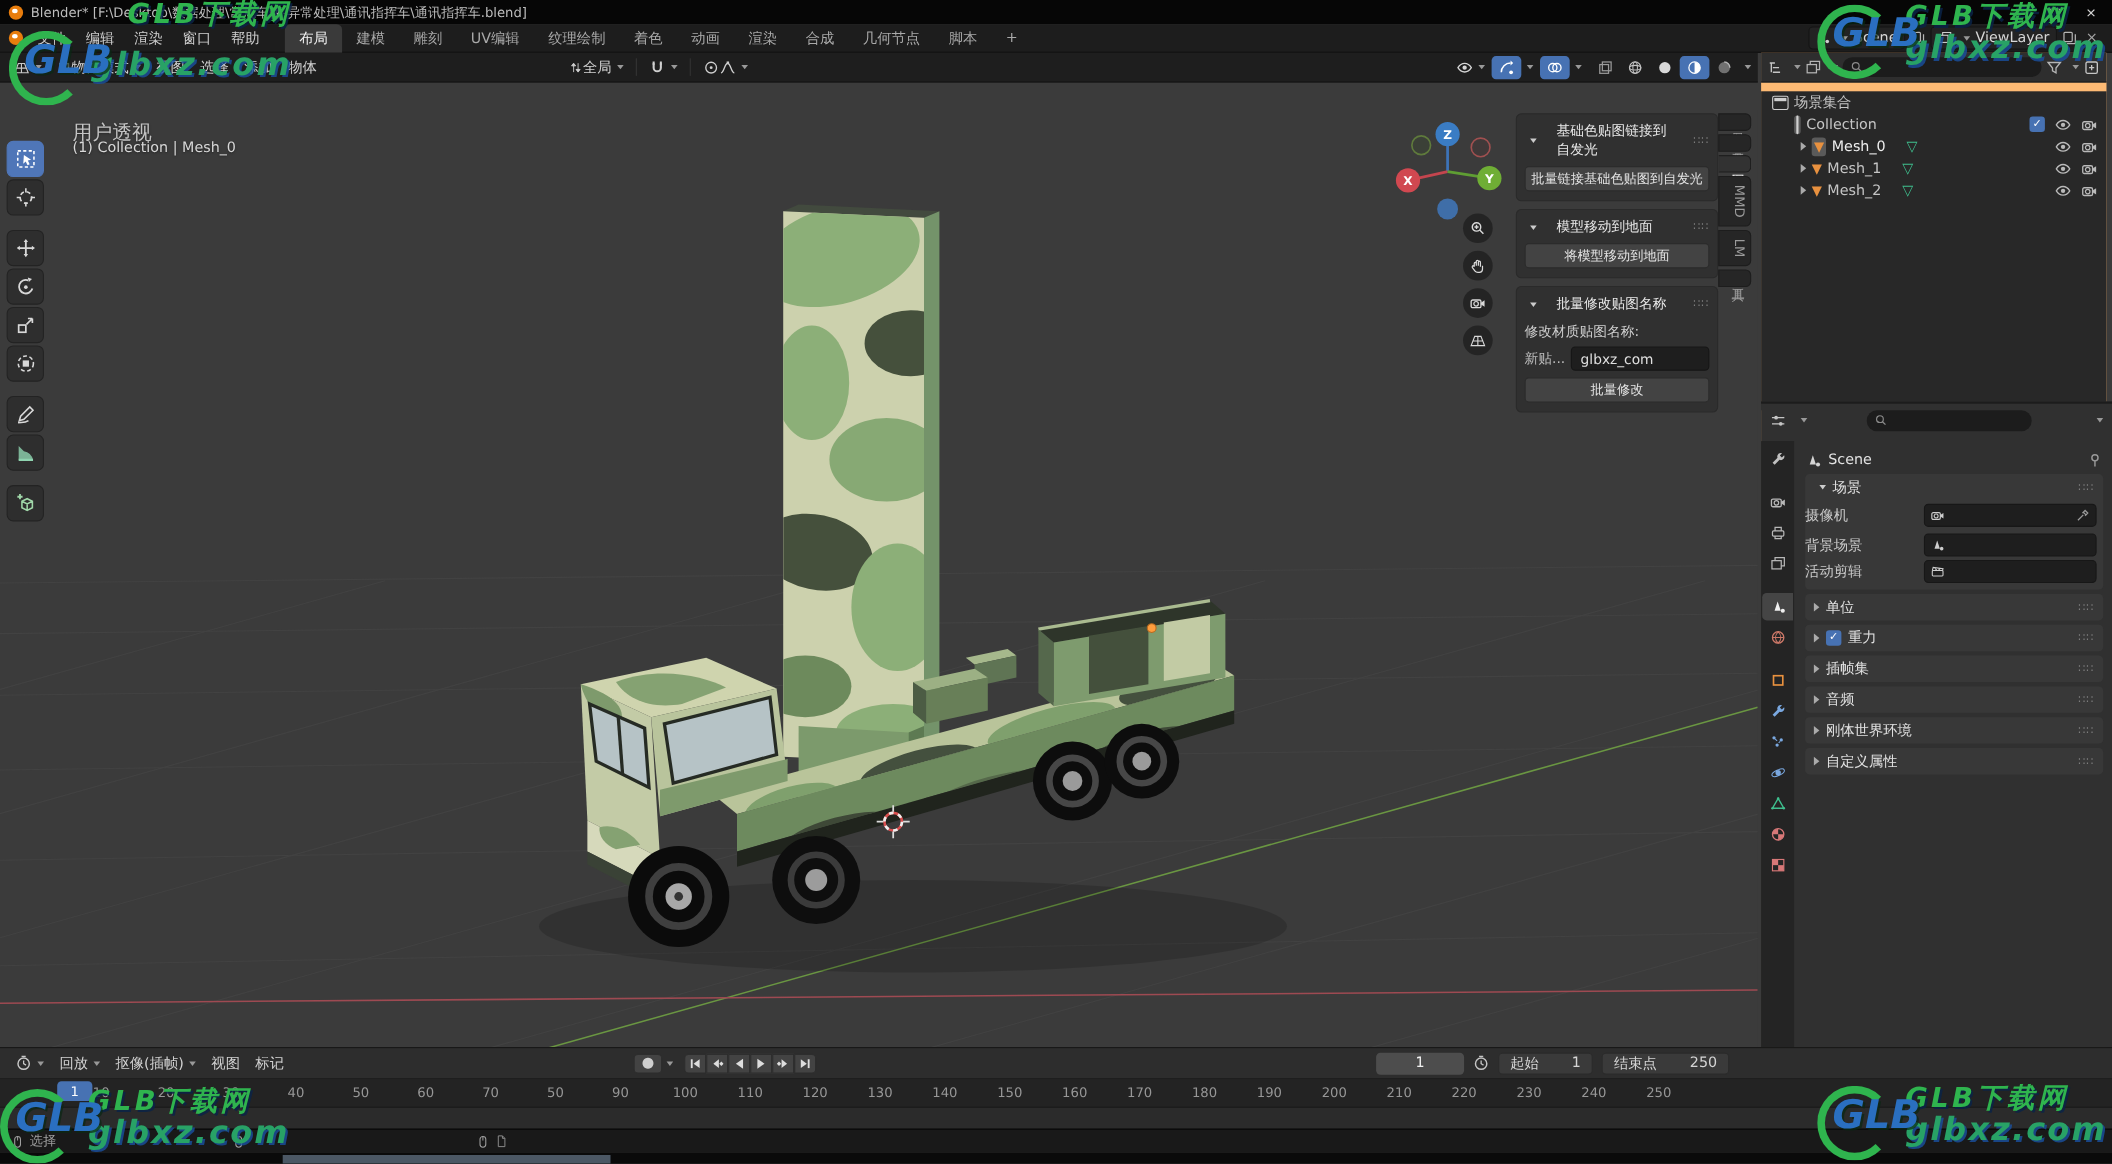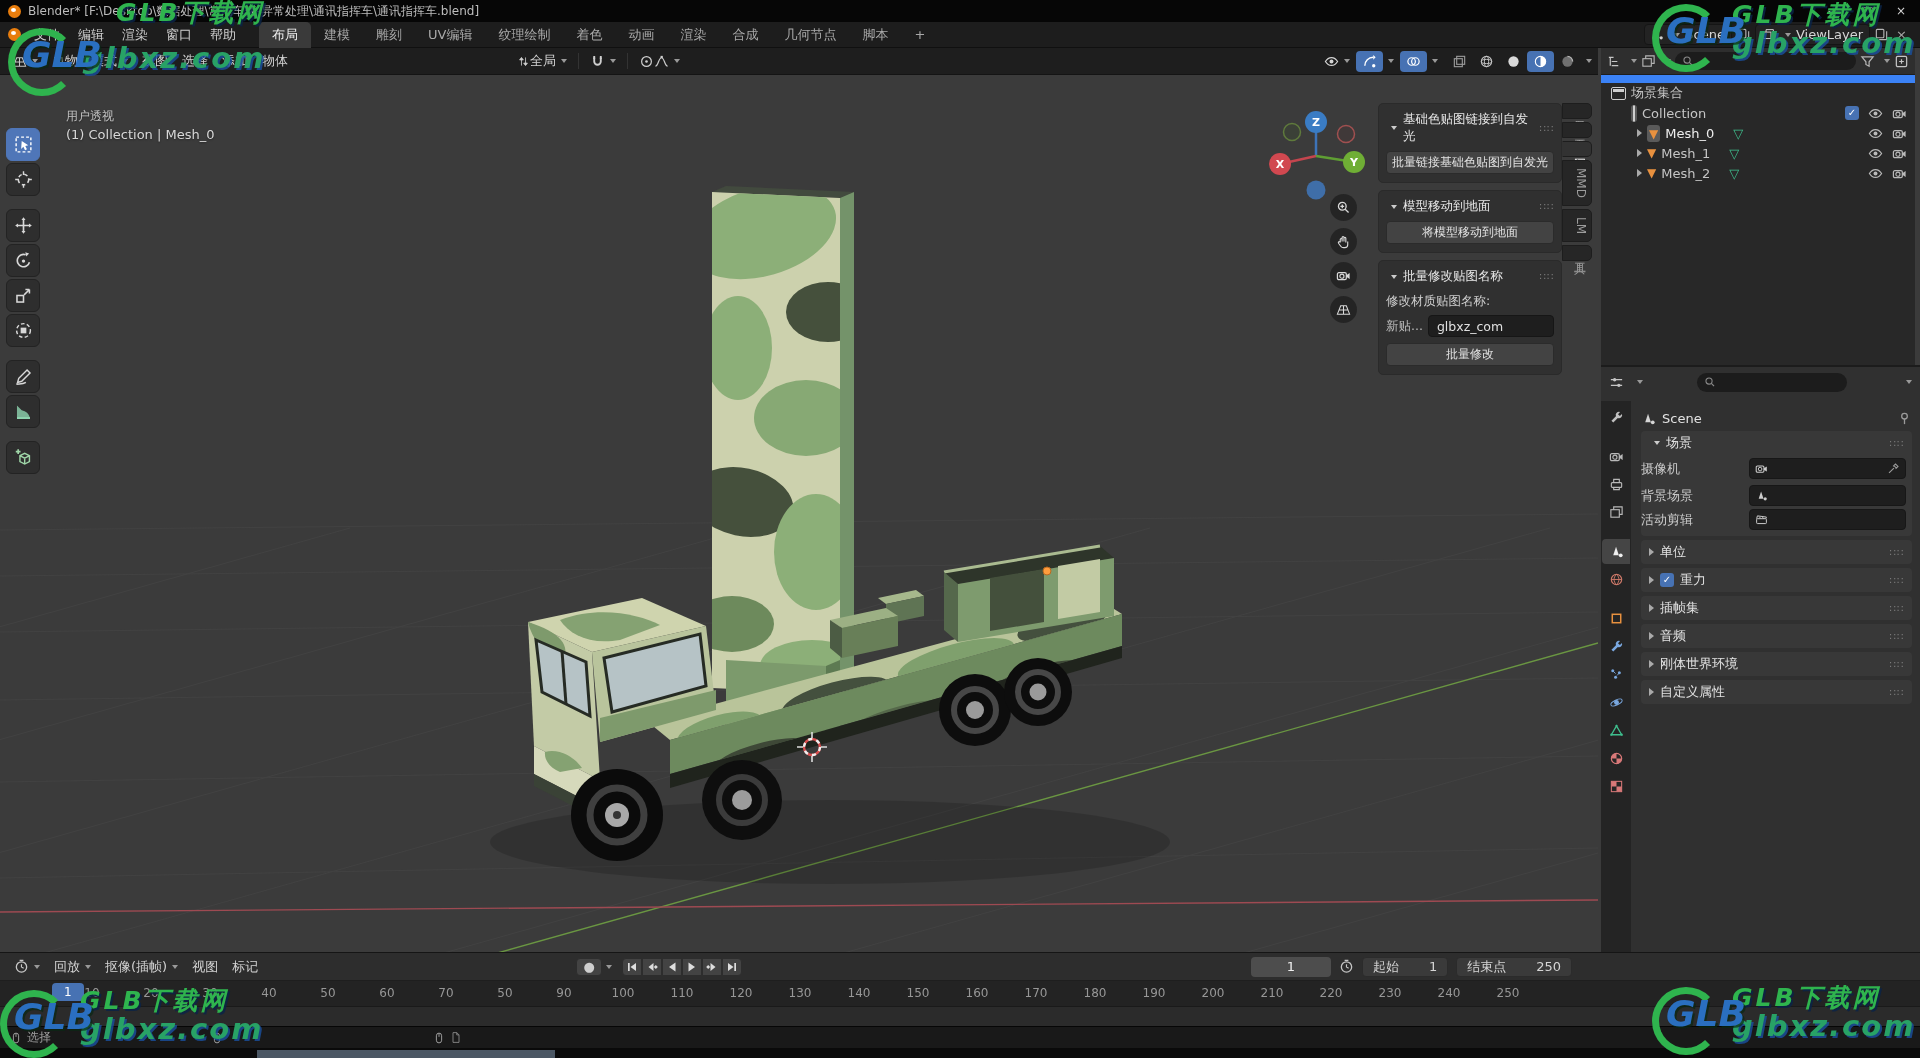--- a/index.html
+++ b/index.html
@@ -28,42 +28,42 @@
   #vph{left:0;top:48px;width:1598px;height:27px;background:#1e1e1e;border-bottom:1px solid #141414;display:flex;align-items:center;padding:0 6px;gap:2px}
   .hbtn{display:flex;align-items:center;gap:0;padding:3px 6px;border-radius:4px;color:#d2d2d2}
   .hbtn.on{background:#4772b3;color:#fff}
   .hsep{width:1px;height:16px;background:#333;margin:0 5px}
   #vptools{left:0;top:75px;width:1598px;height:25px;background:#2d2d2d;border-bottom:1px solid #222;display:flex;align-items:center;padding:0 10px;gap:5px}
   .selmode{width:19px;height:15px;border:1px dashed #9b9b9b;border-radius:2px}
   .selmode.on{background:#4772b3;border-color:#cfe0ff}
   .optbtn{margin-left:auto;margin-right:16px;background:#3f3f3f;border:1px solid #2a2a2a;border-radius:4px;padding:2px 10px;display:flex;align-items:center;color:#d8d8d8}
   
   #viewport{left:0;top:100px;width:1598px;height:852px;background:#3b3b3b;overflow:hidden}
-  .vp-label{position:absolute;left:66px;top:8px;color:#c3c3c3;font-size:12px;text-shadow:0 1px 2px #00000066}
+  .vp-label{position:absolute;left:66px;top:8px;color:#c3c3c3;font-size:18px;text-shadow:0 1px 2px #00000066}
   .vp-label2{position:absolute;left:66px;top:27px;color:#d8d8d8;font-size:13px;text-shadow:0 1px 2px #00000066}
   
   #toolbar{position:absolute;left:6px;top:28px;display:flex;flex-direction:column;gap:2px}
   .tool{width:34px;height:33px;background:#2e2e2e;border:1px solid #232323;border-radius:6px;display:flex;align-items:center;justify-content:center;color:#d8d8d8}
   .tool.on{background:#4f76b8;border-color:#4f76b8;color:#fff}
   .tgap{height:9px}
   
   #npanel{position:absolute;left:1378px;top:3px;width:184px;display:flex;flex-direction:column;gap:7px;font-size:12.5px}
   .np-sec{background:rgba(48,48,48,.96);border-radius:5px;padding:5px 7px 8px;border:1px solid #2a2a2a}
-  .np-head{display:flex;align-items:center;gap:6px;color:#e8e8e8;padding:2px 0 6px}
+  .np-head{display:flex;align-items:center;gap:18px;color:#e8e8e8;padding:2px 0 6px}
   .np-btn{background:#434343;border:1px solid #2b2b2b;border-radius:4px;height:23px;display:flex;align-items:center;justify-content:center;color:#e3e3e3;font-size:12px;white-space:nowrap}
   .np-lbl{color:#cfcfcf;padding:2px 0 5px}
   .np-inrow{display:flex;align-items:center;gap:5px;margin-bottom:6px}
   .np-input{flex:1;background:#1e1e1e;border:1px solid #161616;border-radius:4px;height:22px;display:flex;align-items:center;padding:0 8px;color:#e0e0e0}
   #nptabs{position:absolute;left:1562px;top:3px;width:30px;display:flex;flex-direction:column;gap:3px}
   .nptab{writing-mode:vertical-rl;background:#262626;border:1px solid #1d1d1d;border-radius:0 5px 5px 0;color:#9c9c9c;padding:7px 3px;font-size:12px;text-align:center}
   .nptab.active{background:#323232;color:#eee;border-left-color:#323232}
   
   .navbtn{position:absolute;width:27px;height:27px;border-radius:50%;background:rgba(30,30,30,.75);display:flex;align-items:center;justify-content:center;color:#d9d9d9}
   
-  #rightcol{left:1601px;top:48px;width:314px;height:904px;background:#3b82f6}
+  #rightcol{left:1601px;top:48px;width:314px;height:904px;background:#fdba74}
   #outhead{height:27px;background:#2e2e2e;border-bottom:1px solid #1d1d1d;display:flex;align-items:center;padding:0 6px;gap:4px}
   .pill{flex:1;height:18px;background:#1c1c1c;border-radius:9px;display:flex;align-items:center;padding:0 7px;gap:5px;color:#8a8a8a}
   #outbody{height:290px;background:#282828;position:relative;font-size:13px}
   .orow{display:flex;align-items:center;height:20px;gap:5px;color:#c5c5c5}
   .oright{margin-left:auto;display:flex;gap:9px;align-items:center;padding-right:8px;color:#b9b9b9}
   .chk{width:14px;height:14px;background:#4772b3;border-radius:3px;color:#fff;font-size:10px;line-height:14px;text-align:center}
   .mesh-ic{color:#e8913f;font-size:12px}
   .meshdata-ic{color:#3fbf8e;font-size:13px}
   .colbox{width:15px;height:13px;border:1.5px solid #cfcfcf;border-radius:2px;position:relative}
   .colbox:after{content:"";position:absolute;left:1px;top:1px;right:1px;height:3px;background:#cfcfcf}

